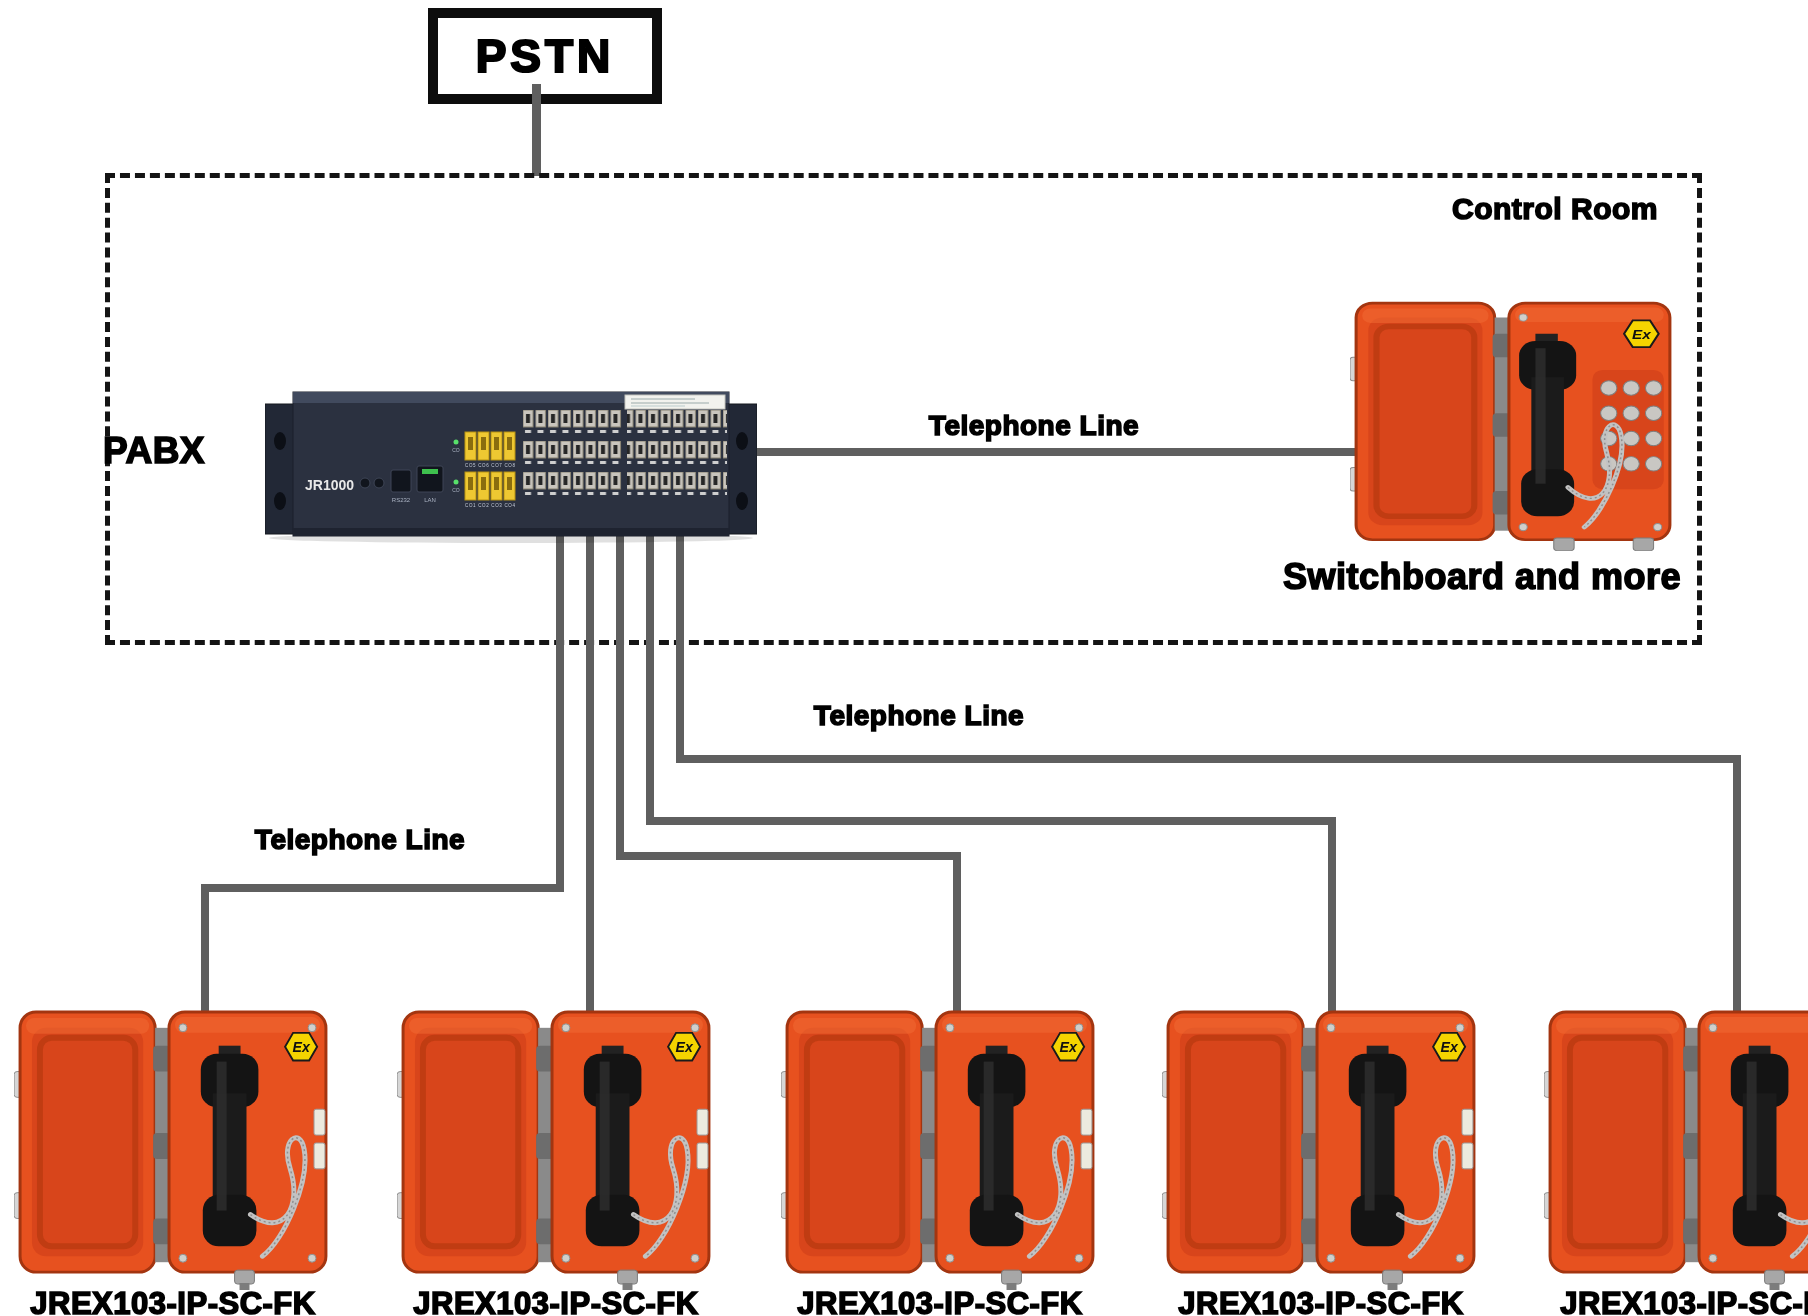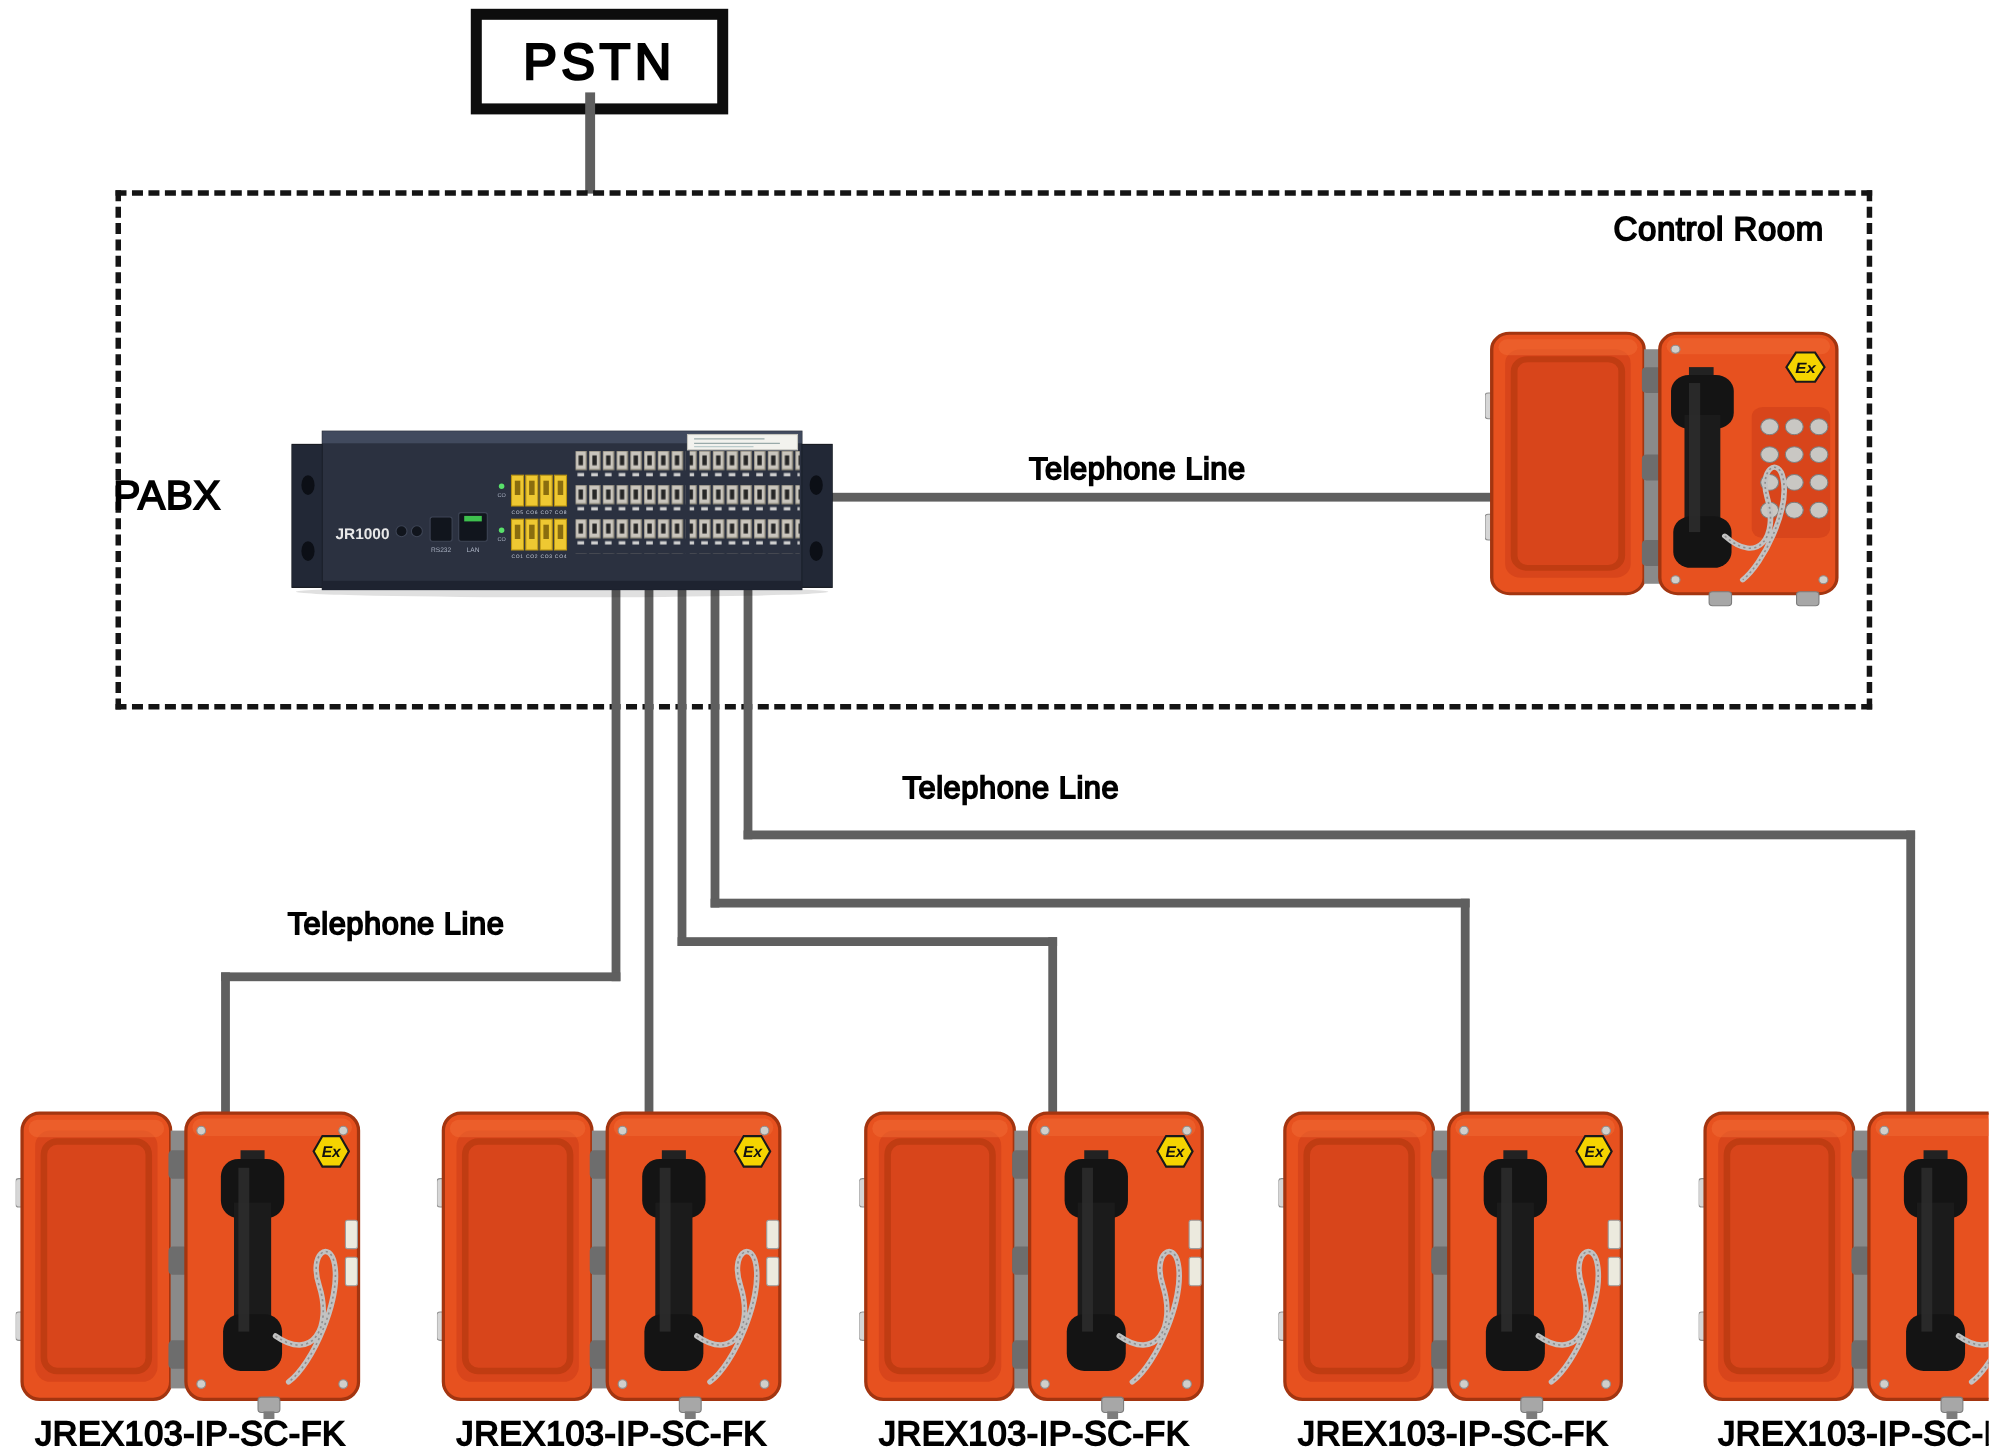--- a/index.html
+++ b/index.html
@@ -2,21 +2,21 @@
 <html><head>
 <meta charset="utf-8">
 <style>
   html,body{margin:0;padding:0;background:#fff;}
   #stage{
     position:relative;width:1808px;height:1316px;overflow:hidden;background:#fff;
     font-family:"Liberation Sans",sans-serif;color:#000;
   }
   .abs{position:absolute;}
   .heavy{
-    font-weight:400;color:#000;-webkit-text-stroke:1.6px #000;
+    font-weight:700;color:#000;-webkit-text-stroke:1.6px #000;
     letter-spacing:0.5px;white-space:nowrap;
   }
   .wire{position:absolute;background:var(--wire,#5f5f5f);}
   #pstn-box{
     left:428px;top:8px;width:214px;height:76px;border:10px solid #0d0d0d;background:#fff;
     display:flex;align-items:center;justify-content:center;
   }
   #pstn-box .heavy{font-size:46px;letter-spacing:4px;-webkit-text-stroke:2.2px #000;}
   #control-room-box{
     left:105px;top:173px;width:1587px;height:462px;
@@ -242,20 +242,21 @@
     </g>
   </svg>
 
   <div id="line-label-1" class="abs heavy line-label">Telephone Line</div>
   <div id="line-label-2" class="abs heavy line-label">Telephone Line</div>
   <div id="line-label-3" class="abs heavy line-label">Telephone Line</div>
 
   <svg class="abs" style="left:1350px;top:294px" width="326" height="262" viewBox="0 0 320 290" preserveAspectRatio="none">
     <use href="#phone-op"></use>
   </svg>
+  <div id="operator-caption" class="abs heavy">Switchboard and more</div>
 
   <svg class="abs" style="left:14px;top:1002px" width="318" height="288" viewBox="0 0 320 290">
       <use href="#phone-ext"></use>
     </svg>
   <svg class="abs" style="left:397px;top:1002px" width="318" height="288" viewBox="0 0 320 290">
       <use href="#phone-ext"></use>
     </svg>
   <svg class="abs" style="left:781px;top:1002px" width="318" height="288" viewBox="0 0 320 290">
       <use href="#phone-ext"></use>
     </svg>

